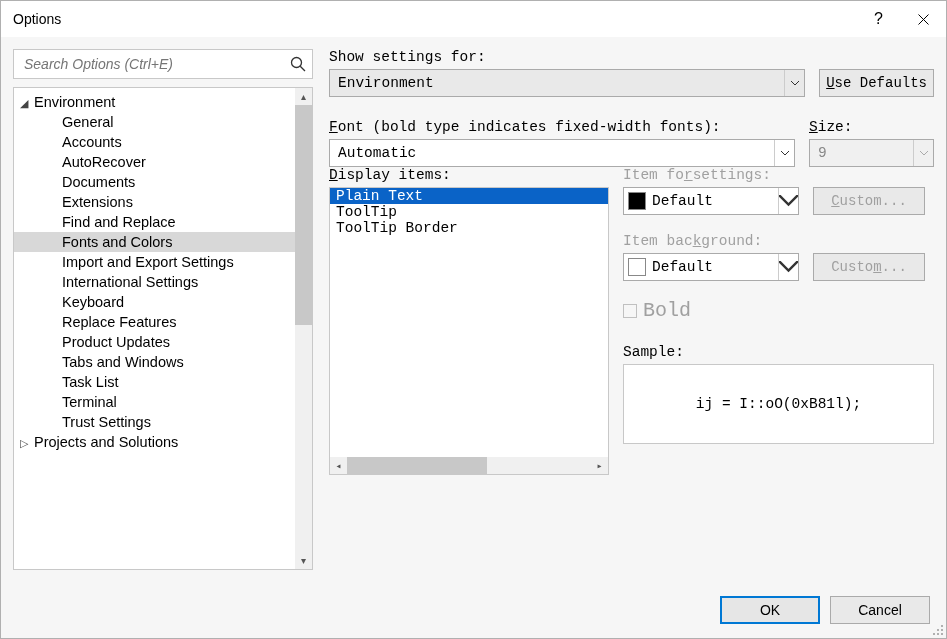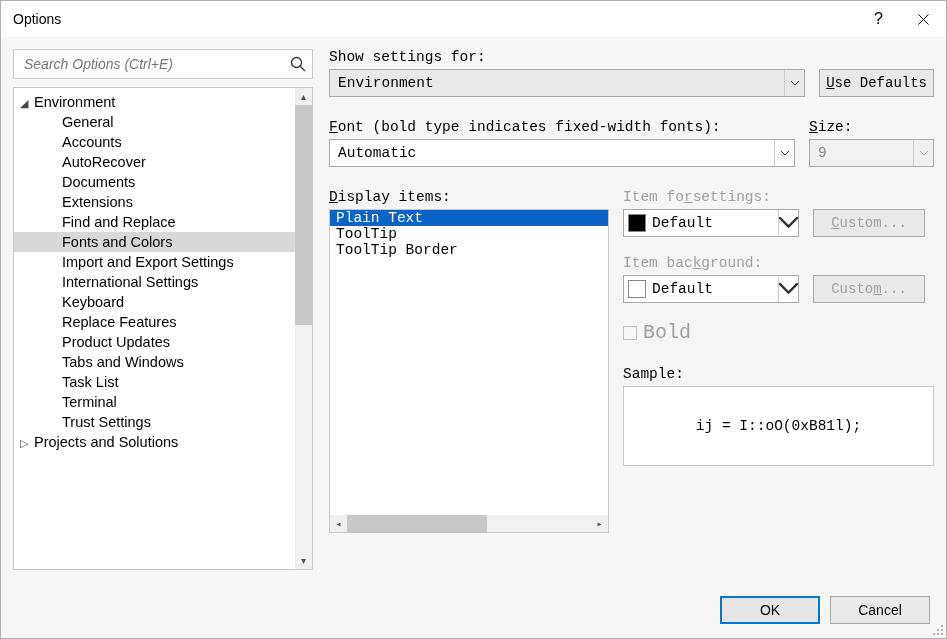--- a/index.html
+++ b/index.html
@@ -162,21 +162,21 @@
     align-items: center;
     justify-content: center;
     font-family: inherit;
   }
   .btn-std.disabled { color: #a0a0a0; }
   .btn-std .u { text-decoration: underline; }
   .btn-std.primary { border: 2px solid #0078d4; background: #e6e6e6; }
   .listbox {
     border: 1px solid #c8c8c8;
     background: #fff;
-    height: 324px;
+    height: 288px;
     overflow: hidden;
     position: relative;
     display: flex;
     flex-direction: column;
   }
   .listbox-items { flex: 1; }
   .list-item {
     padding: 0px 6px;
     font-size: 14.5px;
   }
@@ -337,21 +337,21 @@
               <path d="M0 0 L4 4 L8 0" fill="none" stroke="#333"></path>
             </svg>
           </span>
       </div>
       <button class="btn-std">
           <span class="u">U</span>
           <span>se Defaults</span>
         </button>
     </div>
 
-    <div class="row" style="margin-bottom:22px;">
+    <div class="row" style="">
       <div style="flex:1;">
         <span class="lbl"><span class="u">F</span><span>ont (bold type indicates fixed-width fonts):</span></span>
         <div class="combo white">
           <span class="val">Automatic</span>
           <span class="arrow">
               <svg viewBox="0 0 8 5">
                 <path d="M0 0 L4 4 L8 0" fill="none" stroke="#333"></path>
               </svg>
             </span>
         </div>

